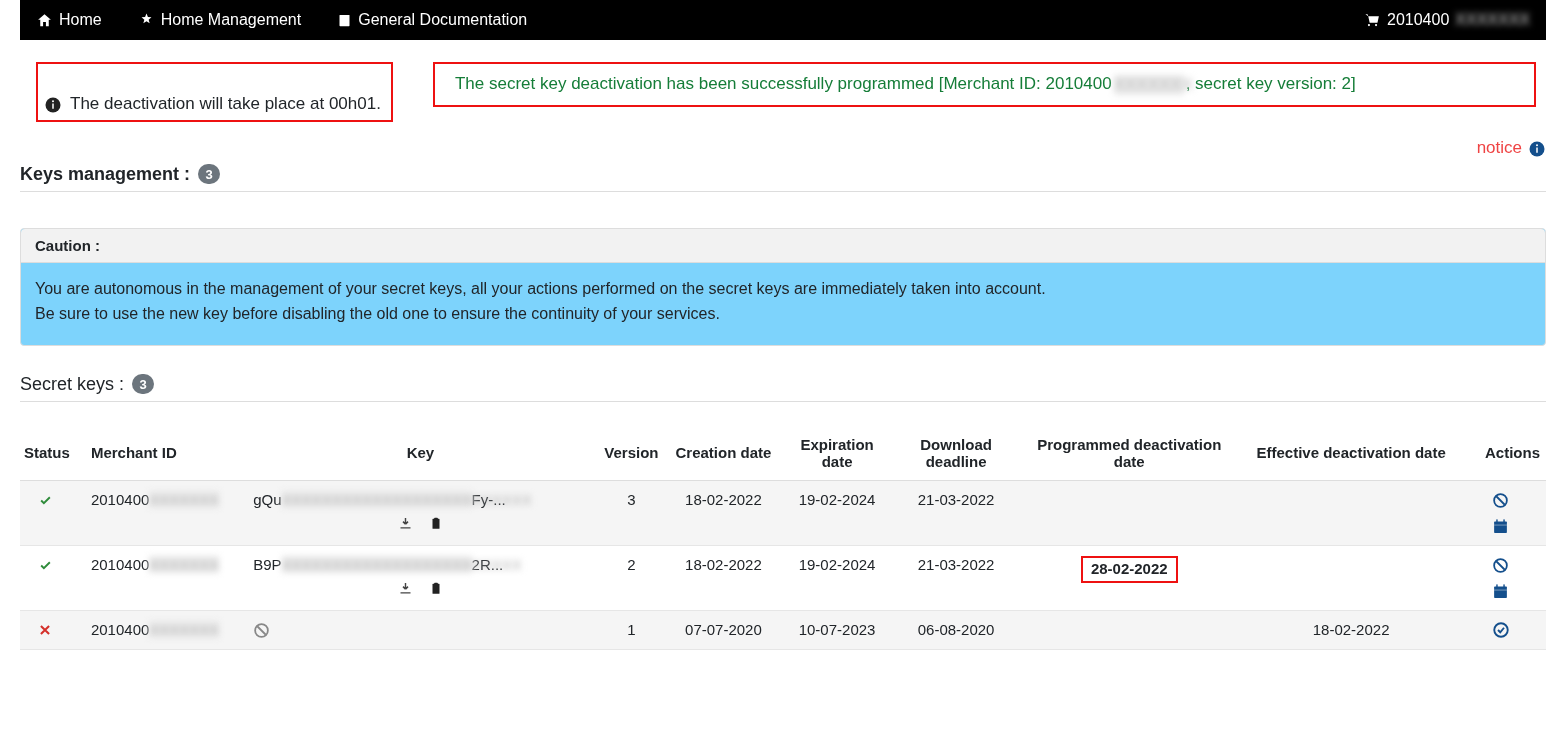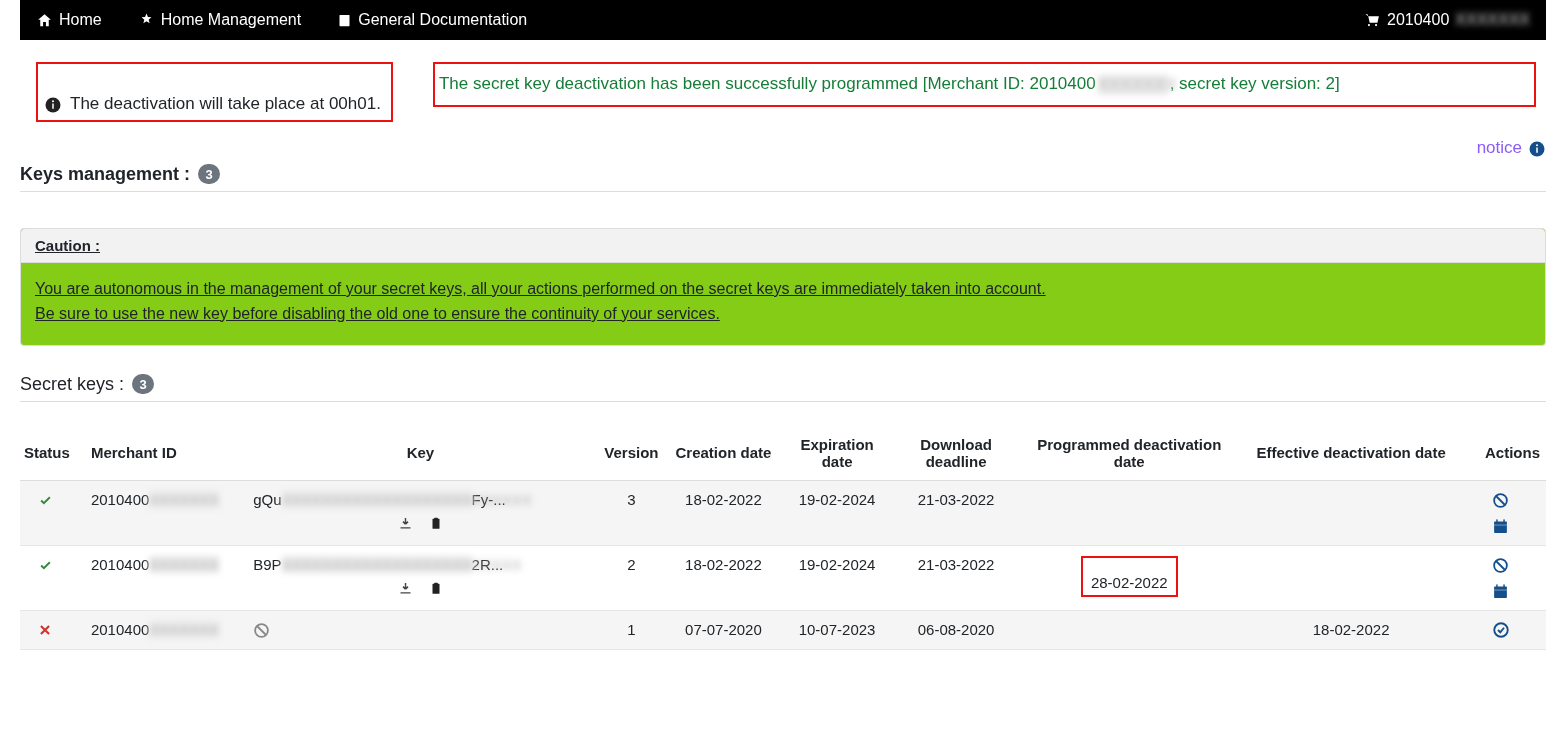--- a/index.html
+++ b/index.html
@@ -7,53 +7,53 @@
   
   .navbar { background:#000; color:#fff; height:40px; display:flex; align-items:center; justify-content:space-between; padding:0 16px; font-size:16px;}
   .nav-left { display:flex; gap:36px; }
   .nav-item { display:flex; align-items:center; gap:6px; cursor:pointer; }
   .nav-right { display:flex; align-items:center; gap:6px; cursor:pointer;}
   .blur-pill { filter: blur(3px); color:#ddd;}
   
   .row-msgs { display:flex; gap:40px; margin-top:22px; align-items:flex-start;}
   .red-box { border:2px solid #e11; padding:0; display:inline-block;}
   .info-msg { font-size:17px; color:#212529; display:flex; align-items:center; gap:8px; padding:6px 10px 6px 6px; margin-top:24px;}
-  .success-msg { color:#157d38; font-size:17px; padding:10px 4px;}
+  .success-msg { color:#157d38; font-size:17px; padding:10px 20px;}
   .bracket { color:#157d38; }
   .blur-inline { filter: blur(3px); background:#e9e9e9; color:#bbb; display:inline-block; vertical-align:middle; margin:0 2px; border-radius:2px;}
   
   .notice-link { text-align:right; margin-top:16px;}
-  .notice-link a { color:#8b5cf6; text-decoration:none; font-size:17px; display:inline-flex; align-items:center; gap:6px; cursor:pointer;}
+  .notice-link a { color:#ef4444; text-decoration:none; font-size:17px; display:inline-flex; align-items:center; gap:6px; cursor:pointer;}
   
   .heading { display:flex; align-items:flex-start; gap:8px; margin-top:6px; padding-bottom:6px; border-bottom:1px solid #ddd;}
   .heading h3 { font-size:18px; font-weight:600;}
   .count-badge { background:#6c757d; color:#fff; border-radius:10px; min-width:22px; height:20px; display:inline-flex; align-items:center; justify-content:center; font-size:13px; font-weight:700; padding:0 6px;}
   
-  .panel-caution { border:1px solid #ddd; border-radius:4px; margin-top:36px; background:#84cc16;text-decoration:underline;}
+  .panel-caution { border:1px solid #ddd; border-radius:4px; margin-top:36px; background:#7dd3fc;}
   .panel-caution .panel-head { background:#f2f2f2; border-bottom:1px solid #ddd; padding:8px 14px; font-weight:600; border-radius:4px 4px 0 0;}
   .panel-caution .panel-body { padding:14px 14px 18px 14px; font-size:16px; line-height:1.55;}
   
   .heading2 { margin-top:28px; display:flex; align-items:center; gap:8px; padding-bottom:6px; border-bottom:1px solid #ddd;}
   .heading2 span.title { font-size:18px;}
   table { width:100%; border-collapse:collapse; margin-top:28px;}
   thead th { font-weight:700; text-align:center; padding:6px 6px 10px 6px; border-bottom:1px solid #ddd; font-size:15px;}
   thead th:first-child { text-align:left; padding-left:4px;}
   thead th:nth-child(2){ text-align:left;}
   thead th:nth-child(3){ text-align:center;}
   tbody tr { border-bottom:1px solid #e6e6e6;}
   tbody tr.row-a { background:#f5f5f5;}
   tbody td { padding:10px 6px; vertical-align:top; text-align:center; font-size:15px;}
   tbody td.left { text-align:left;}
   .status-ok { color:#2e8b3a; font-weight:bold; font-size:15px;}
   .status-x { color:#d4302a; font-weight:bold; font-size:16px;}
   .blur-cell { filter: blur(3px); color:#b3b3b3; background:#e9e9e9; display:inline-block; }
   .key-cell { text-align:left;}
   .key-sub-icons { margin-top:6px; display:flex; gap:16px; justify-content:center;}
   .icon-btn { cursor:pointer; color:#4a4a4a;}
-  .prog-date-box { border:2px solid #e11; display:inline-block; padding:16px 8px 4px 8px;}
+  .prog-date-box { border:2px solid #e11; display:inline-block; padding:2px 8px 4px 8px;font-weight:bold;}
   .actions { display:flex; flex-direction:column; gap:8px; align-items:center;}
   .act-btn { color:#144f8c; cursor:pointer; font-size:17px; line-height:1;}
   svg { display:inline-block; vertical-align:middle;}
 </style>
 </head>
 <body>
 
 <div class="navbar">
   <div class="nav-left">
     <div class="nav-item">

